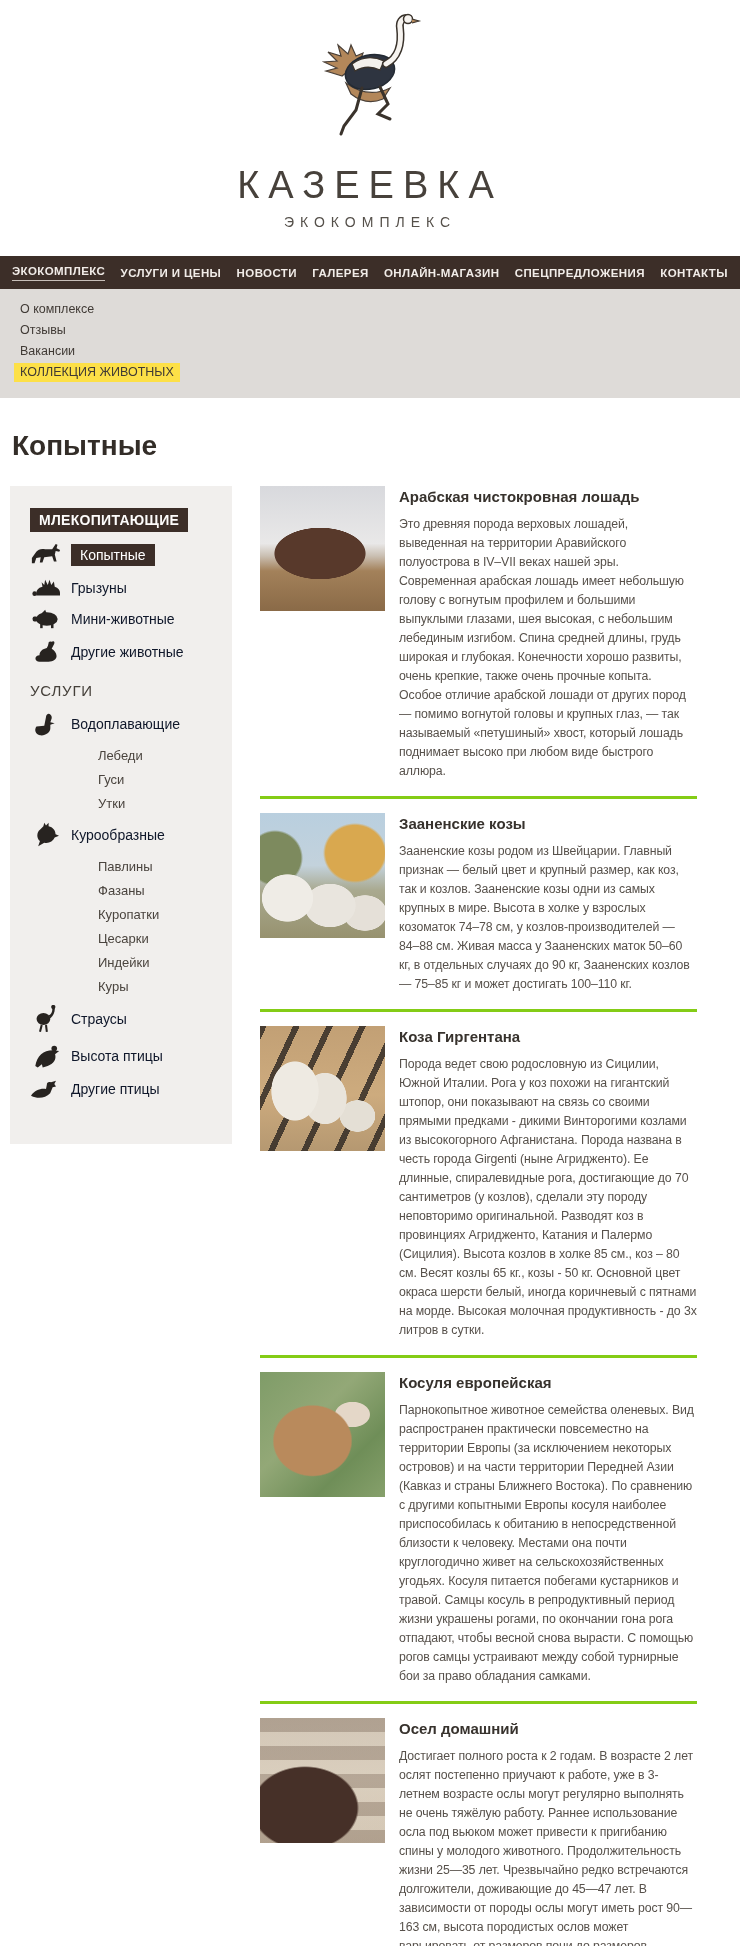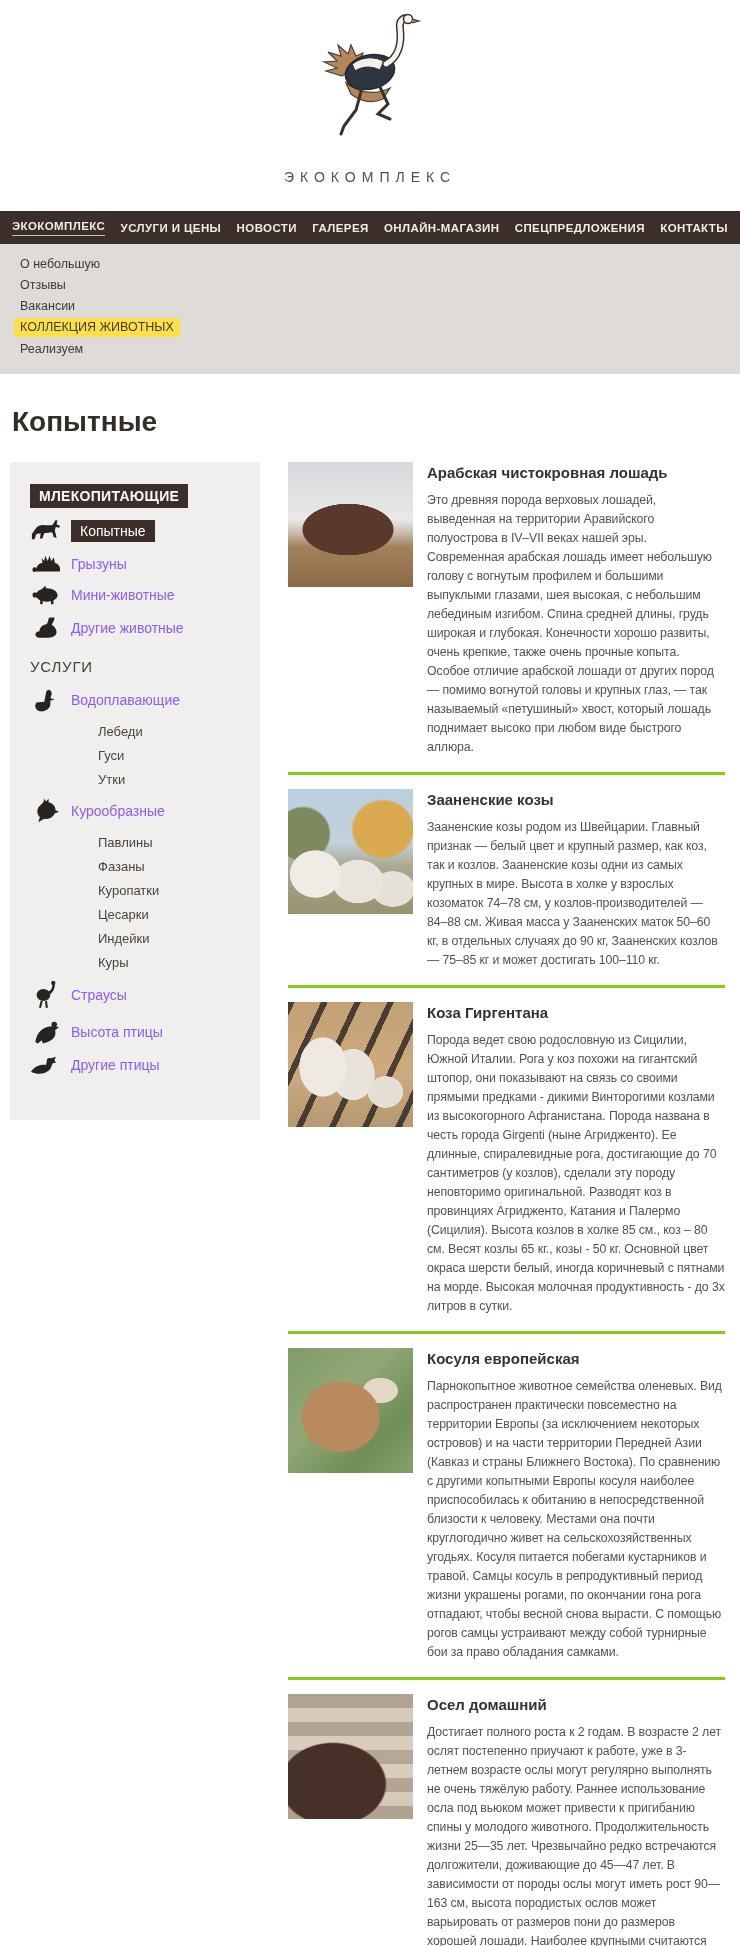--- a/index.html
+++ b/index.html
@@ -25,27 +25,27 @@
   .submenu-row { margin-bottom:3px; line-height:15px; }
   .submenu-item { display:inline-block; font-size:12.5px; color:#403a35; text-decoration:none;
                   margin-left:20px; padding:1px 0; cursor:pointer; }
   .submenu-item.active { background:#fde047; margin-left:14px; padding:2px 6px; }
 
   
   .page-title { font-size:28px; font-weight:bold; color:#332d28; margin:32px 0 24px 12px; }
 
   
   .content { display:flex; align-items:flex-start; }
-  .sidebar { width:250px; margin-left:10px; background:#f1efed; padding:22px 0 34px; flex:none; }
+  .sidebar { width:222px; margin-left:10px; background:#f1efed; padding:22px 0 34px; flex:none; }
   .sb-badge { display:inline-block; margin-left:20px; background:#3c2e28; color:#fdfcfb;
               font-size:14px; font-weight:bold; padding:4px 9px; letter-spacing:.3px; }
   .sb-item { display:flex; align-items:center; margin:11px 0 11px 20px; cursor:pointer; }
   .sb-icon { width:32px; display:flex; justify-content:center; align-items:center; flex:none; }
   .sb-icon svg { fill:#272320; }
-  .sb-label { font-size:14px; color:#8b5cf6; margin-left:9px; }
+  .sb-label { font-size:14px; color:#0f172a; margin-left:9px; }
   .sb-item.selected .sb-label { background:#3c2e28; color:#fff; padding:3px 9px; }
   .sb-plain { font-size:15px; color:#45403a; letter-spacing:.8px; margin:18px 0 12px 20px; }
   .sb-sub { font-size:13px; color:#4a443e; margin:9px 0 9px 88px; cursor:pointer; }
 
   
   .main { margin-left:28px; width:437px; }
   .animal-section { display:flex; padding-bottom:15px; border-bottom:3px solid #84cc16; margin-bottom:14px; }
   .animal-photo { width:125px; height:125px; flex:none; }
   .animal-text { margin-left:14px; width:300px; }
   .animal-title { font-size:15px; font-weight:bold; color:#37322d; margin:2px 0 10px; }
@@ -89,39 +89,39 @@
         <ellipse cx="90" cy="62" rx="25" ry="17" fill="#2e3440" stroke="#232a33" stroke-width="1.5" transform="rotate(-14 90 62)"></ellipse>
         <path d="M72 54 q15 -11 32 -3 l-4 9 q-13 -6 -25 1 z" fill="#f4f1ec" stroke="#3a332c" stroke-width="1.3"></path>
         <path d="M106 54 C118 48 122 34 120 18 C119 12 122 8 127 8" fill="none" stroke="#3a332c" stroke-width="8" stroke-linecap="round"></path>
         <path d="M106 54 C118 48 122 34 120 18 C119 12 122 8 127 8" fill="none" stroke="#f7f4f0" stroke-width="5" stroke-linecap="round"></path>
         <circle cx="128" cy="9" r="4.5" fill="#f7f4f0" stroke="#3a332c" stroke-width="1.5"></circle>
         <path d="M132 9 l7 2 -7 2" fill="#b3875a" stroke="#3a332c" stroke-width="1.2"></path>
         <path d="M82 78 L76 100 L64 116 l-3 8" fill="none" stroke="#3a332c" stroke-width="3" stroke-linecap="round"></path>
         <path d="M100 77 L108 94 L98 104 l12 5" fill="none" stroke="#3a332c" stroke-width="3" stroke-linecap="round"></path>
       </svg>
     </div>
+    <div class="brand-title">КАЗЕЕВКА</div>
     <div class="brand-subtitle">ЭКОКОМПЛЕКС</div>
   </header>
 
   <nav class="nav" id="nav">
       <a class="nav-item active">ЭКОКОМПЛЕКС</a>
       <a class="nav-item">УСЛУГИ И ЦЕНЫ</a>
       <a class="nav-item">НОВОСТИ</a>
       <a class="nav-item">ГАЛЕРЕЯ</a>
       <a class="nav-item">ОНЛАЙН-МАГАЗИН</a>
       <a class="nav-item">СПЕЦПРЕДЛОЖЕНИЯ</a>
       <a class="nav-item">КОНТАКТЫ</a>
     </nav>
 
   <div class="submenu" id="submenu">
-      <div class="submenu-row"><a class="submenu-item">О небольшую</a></div>
+      <div class="submenu-row"><a class="submenu-item">О комплексе</a></div>
       <div class="submenu-row"><a class="submenu-item">Отзывы</a></div>
       <div class="submenu-row"><a class="submenu-item">Вакансии</a></div>
       <div class="submenu-row"><a class="submenu-item active">КОЛЛЕКЦИЯ ЖИВОТНЫХ</a></div>
-      <div class="submenu-row"><a class="submenu-item">Реализуем</a></div>
     </div>
 
   <h1 class="page-title">Копытные</h1>
 
   <div class="content">
     <aside class="sidebar" id="sidebar"><div class="sb-badge">МЛЕКОПИТАЮЩИЕ</div><div class="sb-item selected">
           <span class="sb-icon">
             <svg width="30" height="23" viewBox="0 0 34 26">
               <path d="M1 17 L6 10 C8 7 12 6 16 7 L24 7 L28 1 L30 2 L29 6 L33 8 L32 10 L28 9 L27 13 L29 21 L26 21 L24 15 L15 16 L13 22 L10 22 L11 16 L6 17 L4 23 L1 23 Z"></path>
             </svg>

